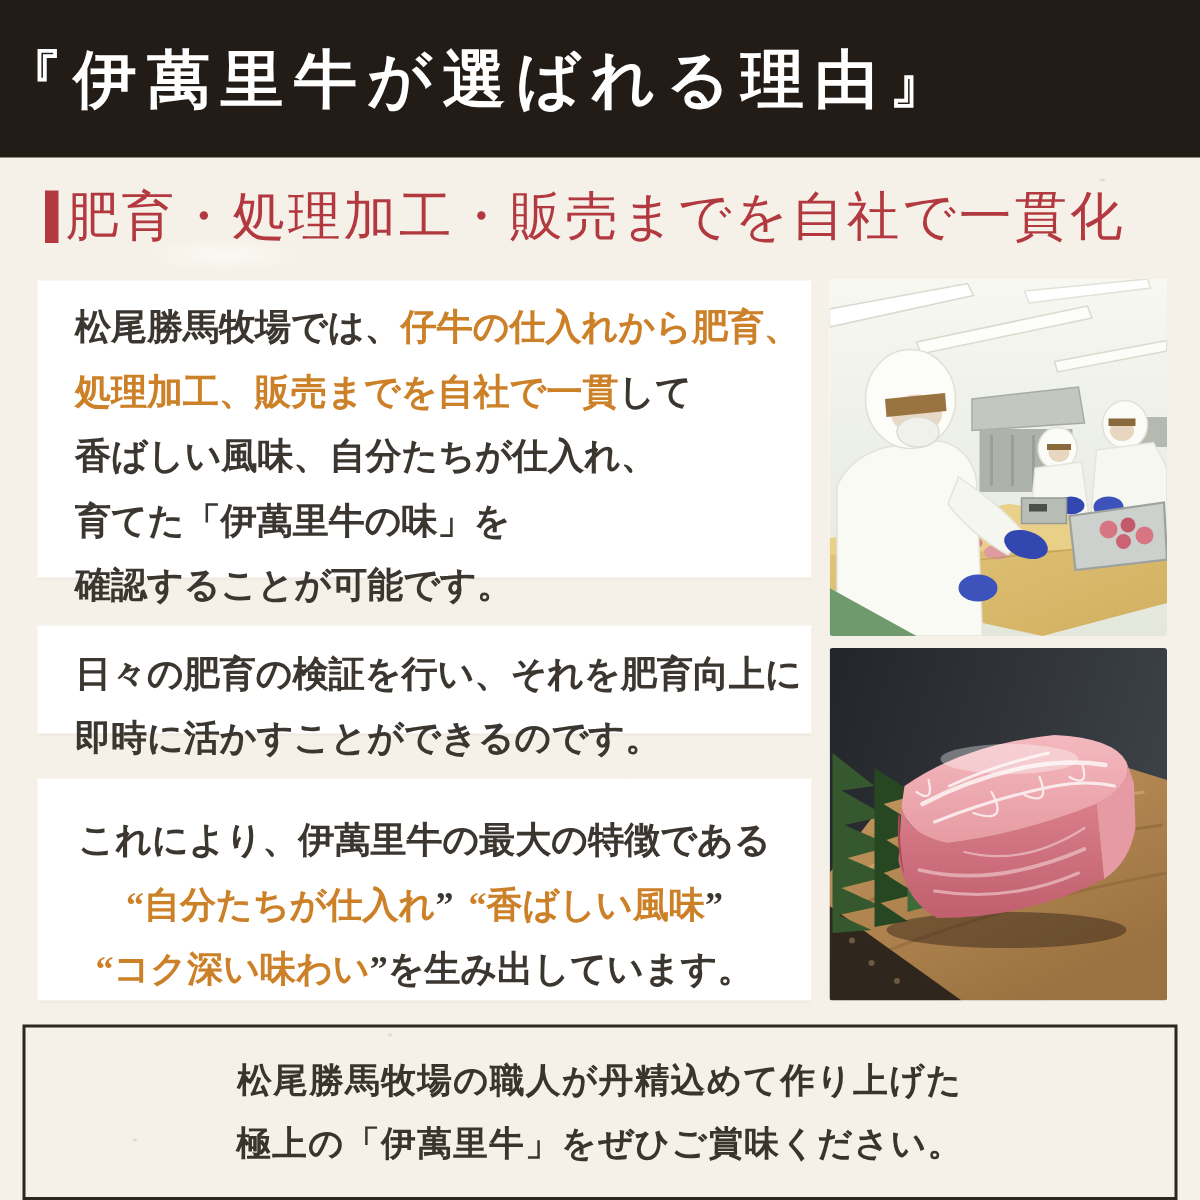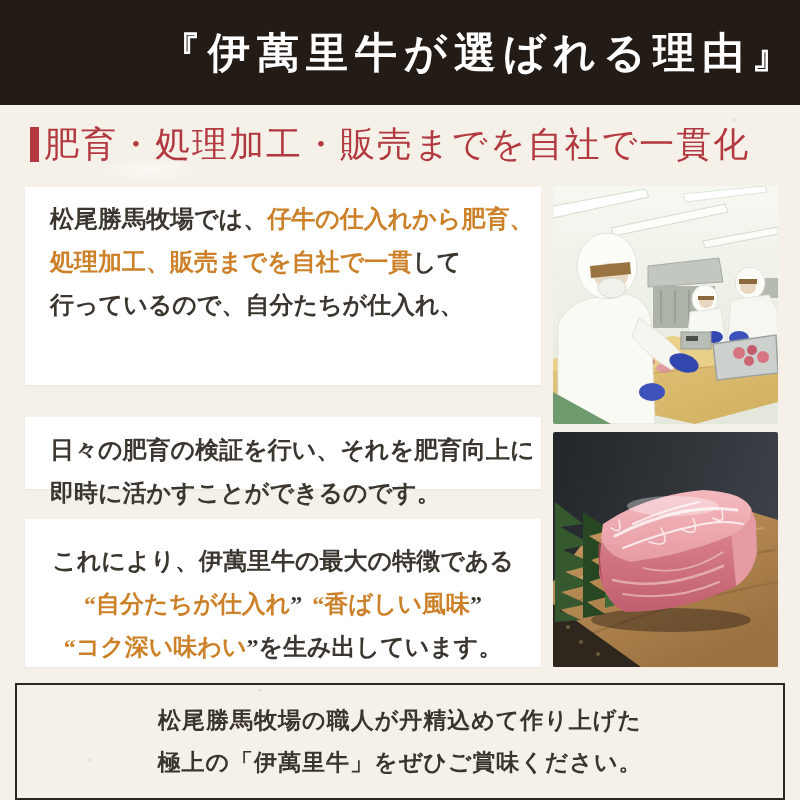--- a/index.html
+++ b/index.html
@@ -12,21 +12,21 @@
       radial-gradient(ellipse 60px 14px at 640px 470px, rgba(255,255,255,.5), transparent 70%),
       radial-gradient(ellipse 3px 2px at 260px 690px, rgba(170,145,95,.35), transparent 80%),
       radial-gradient(ellipse 3px 2px at 90px 760px, rgba(170,145,95,.3), transparent 80%),
       radial-gradient(ellipse 4px 2px at 420px 520px, rgba(170,145,95,.28), transparent 80%),
       radial-gradient(ellipse 4px 2px at 735px 120px, rgba(170,145,95,.3), transparent 80%),
       radial-gradient(ellipse 90px 20px at 400px 640px, rgba(255,255,255,.4), transparent 70%);
   }
   *{box-sizing:border-box;}
   .hero{
     position:absolute;left:0;top:0;width:800px;height:105px;
-    background:#221b16;display:flex;align-items:center;justify-content:flex-end;
+    background:#221b16;display:flex;align-items:center;justify-content:flex-start;
   }
   .hero h1{
     margin:0;color:#ffffff;font-size:42px;font-weight:bold;
     letter-spacing:7px;white-space:nowrap;
   }
   .section-heading{
     position:absolute;left:30px;top:121px;height:46px;
     display:flex;align-items:center;
   }
   .section-heading .bar{
@@ -70,23 +70,23 @@
   </header>
 
   <div class="section-heading">
     <span class="bar"></span>
     <h2>肥育・処理加工・販売までを自社で一貫化</h2>
   </div>
 
   <section class="card card1">
     <p><span class="dark">松尾勝馬牧場では、</span><span class="orange">仔牛の仕入れから肥育、</span><br>
     <span class="orange">処理加工、販売までを自社で一貫</span><span class="dark">して</span><br>
-    <span class="dark">行っているので、自分たちが仕入れ、</span><br>
-    <br>
-    </p>
+    <span class="dark">香ばしい風味、自分たちが仕入れ、</span><br>
+    <span class="dark">育てた「伊萬里牛の味」を</span><br>
+    <span class="dark">確認することが可能です。</span></p>
   </section>
 
   <figure class="photo photo1">
     <svg viewBox="0 0 225 238">
       <defs>
         <linearGradient id="room" x1="0" y1="0" x2="0" y2="1">
           <stop offset="0" stop-color="#f6f8f1"></stop>
             <stop offset="1" stop-color="#e3e7dc"></stop>
         </linearGradient>
         <linearGradient id="tab" x1="0" y1="0" x2="1" y2="1">

